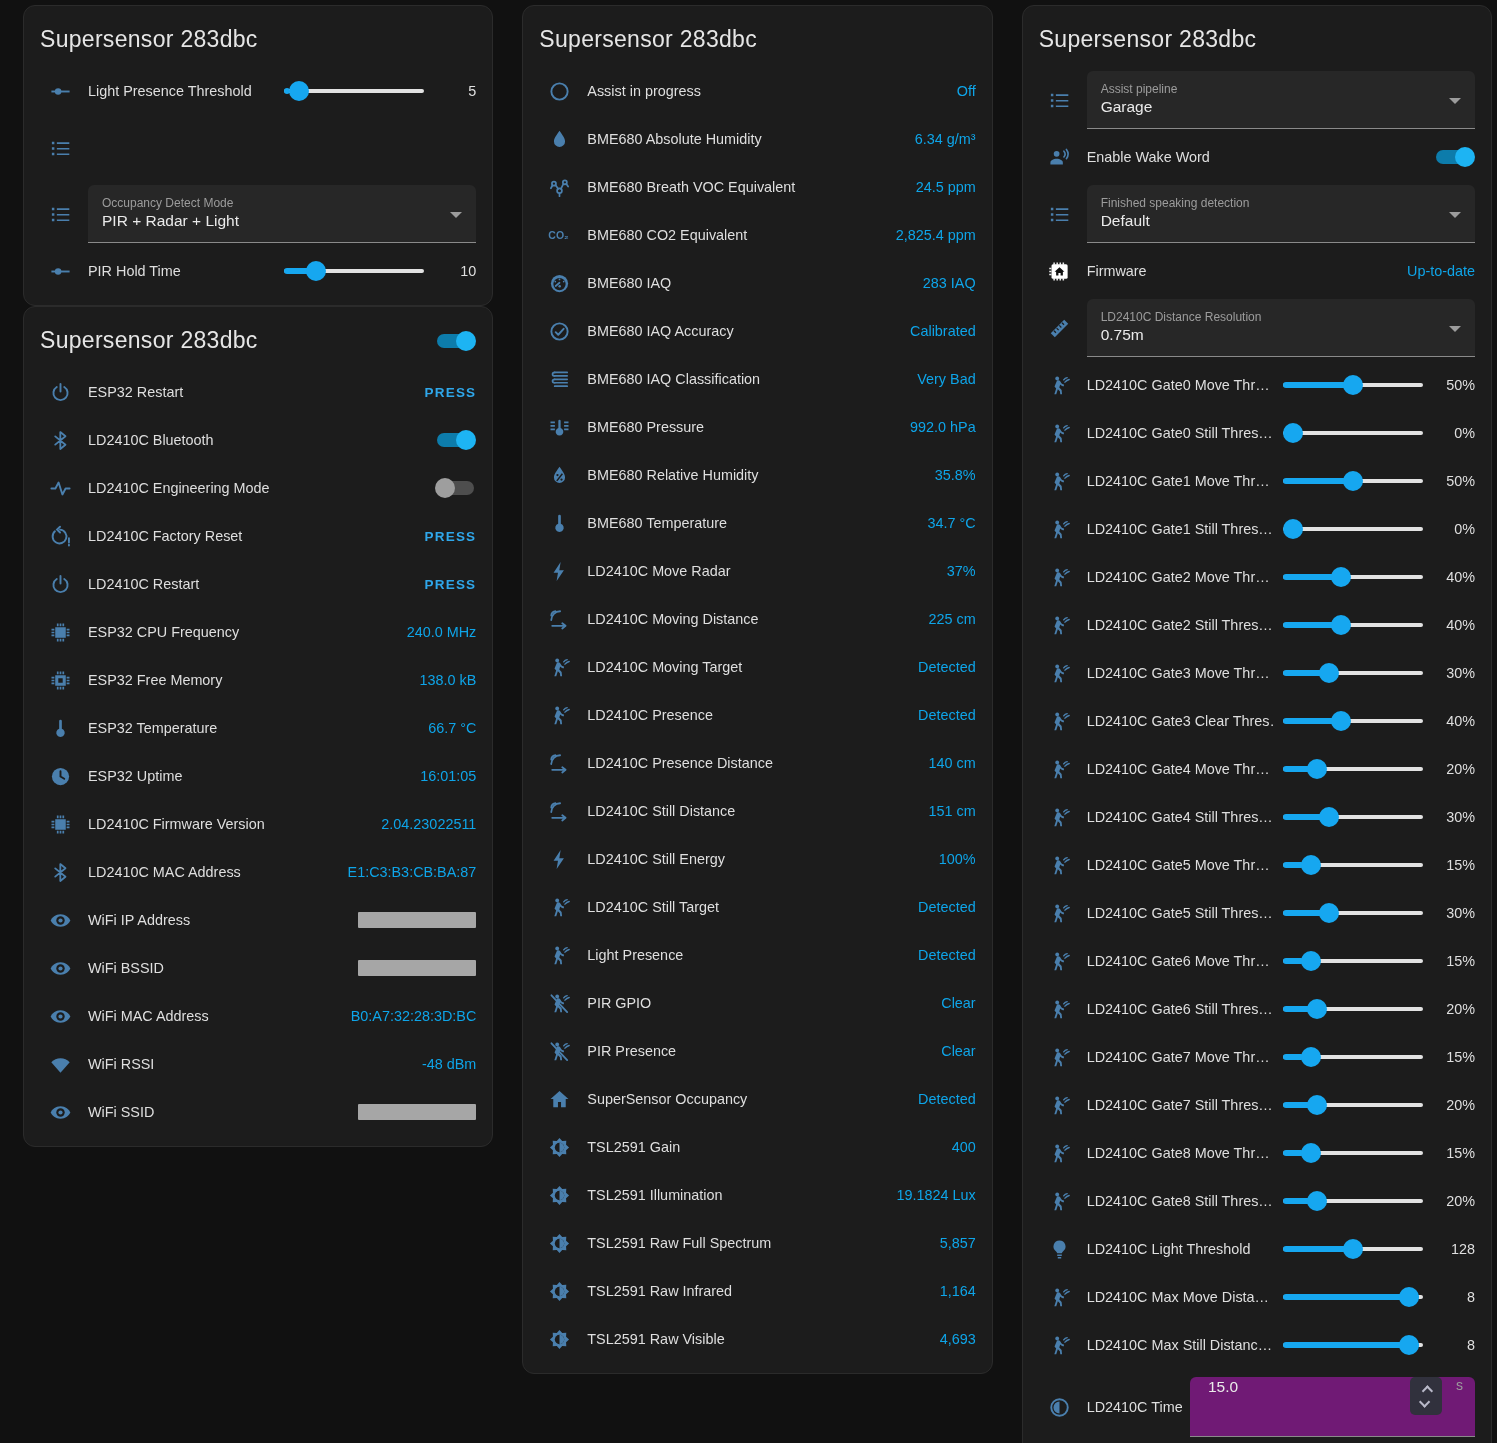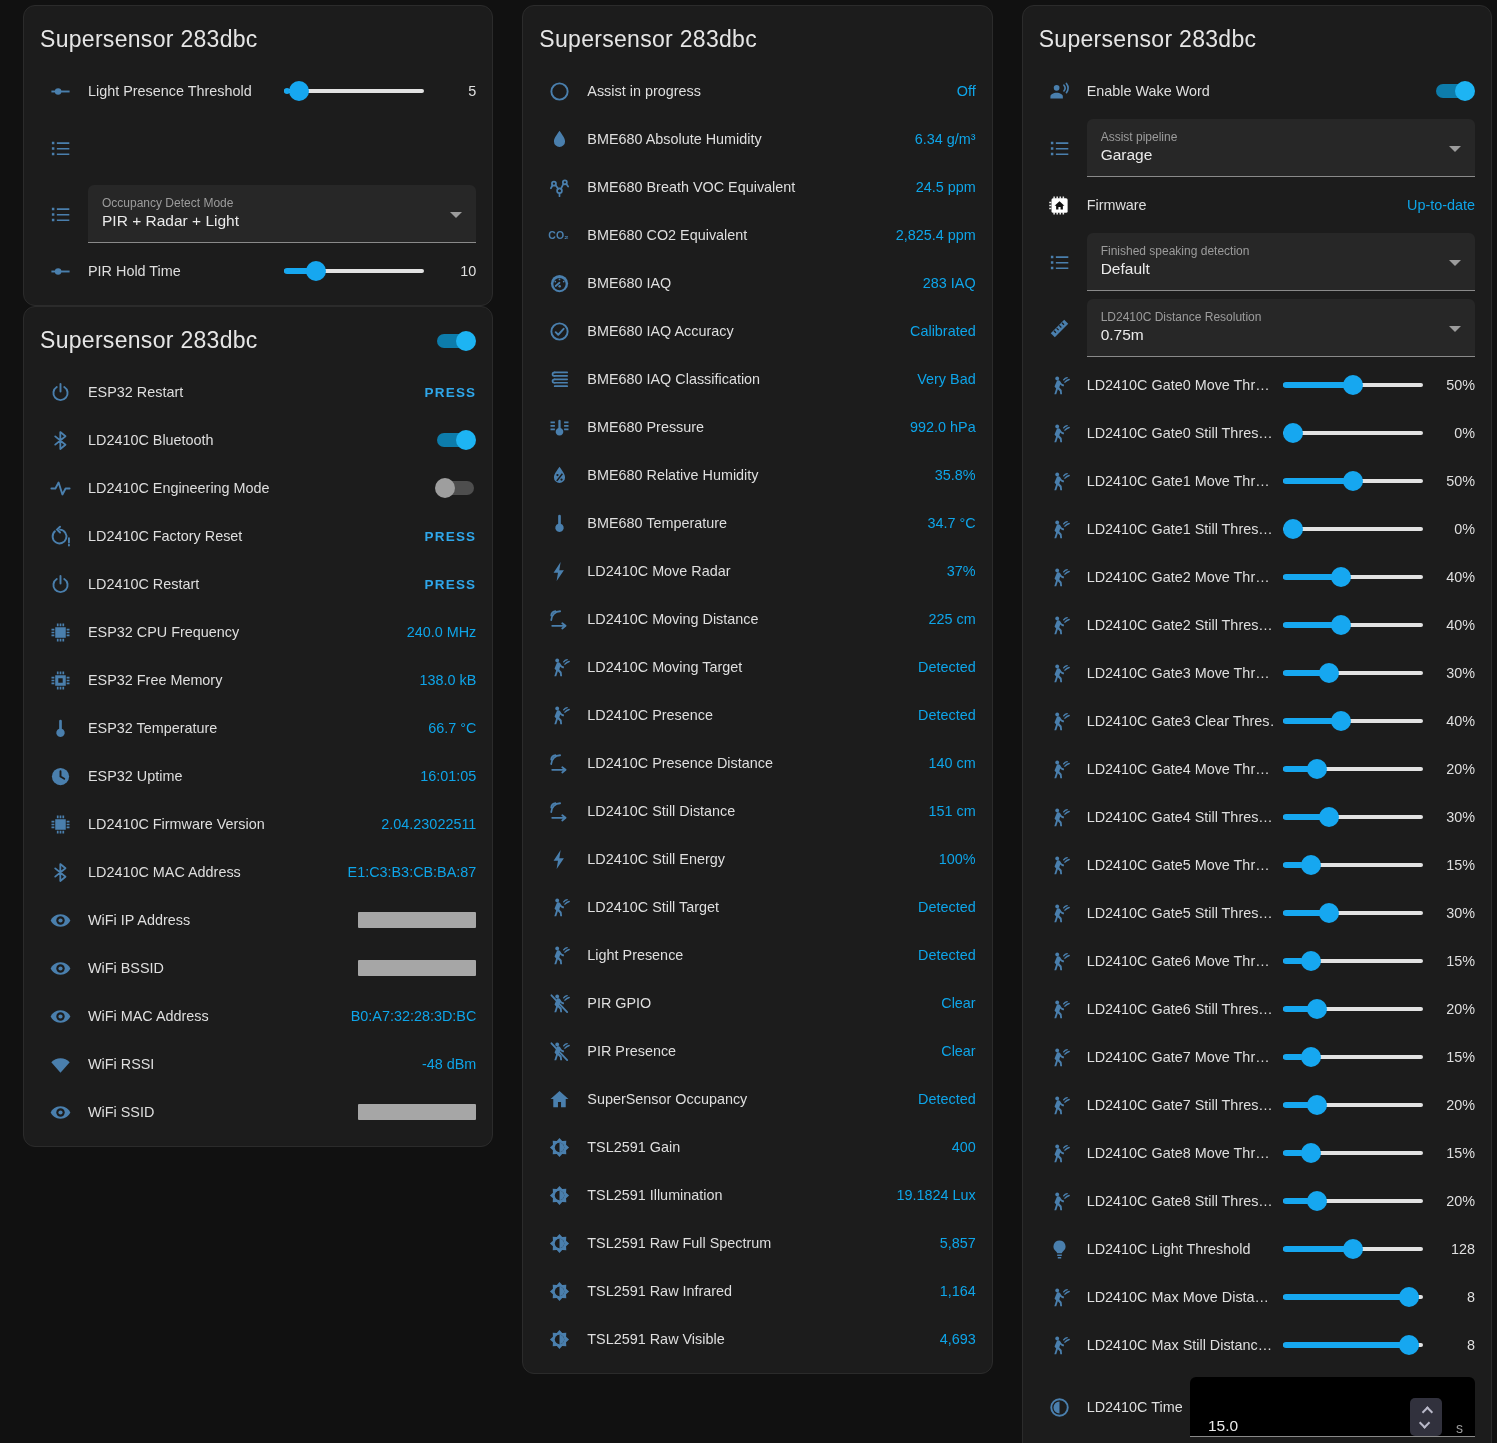--- a/index.html
+++ b/index.html
@@ -35,21 +35,21 @@
   .slider .thumb { position:absolute; top:0; width:20px; height:20px; border-radius:50%; background:#16a7f0; }
   .sl-val { flex:0 0 46px; font-size:14.4px; color:#dfdfdf; text-align:right; white-space:nowrap; }
 
   
   .selectbox { flex:1 1 auto; min-width:0; margin-left:0; background:#272727; border-radius:6px 6px 0 0; border-bottom:1px solid #8a8a8a; height:58px; display:flex; flex-direction:column; justify-content:center; padding:0 14px; position:relative; cursor:pointer; }
   .sel-label { font-size:12px; color:#9c9c9c; line-height:1.25; }
   .sel-value { font-size:15.5px; color:#eaeaea; line-height:1.3; }
   .caret { position:absolute; right:14px; top:50%; margin-top:-2px; width:0; height:0; border-left:6px solid transparent; border-right:6px solid transparent; border-top:6px solid #9c9c9c; }
 
   
-  .numbox { flex:0 0 224px; height:60px; background:#000000; border-radius:6px 6px 0 0; border-bottom:1px solid #8a8a8a; display:flex; align-items:flex-end; padding:0 12px 0 16px; }
+  .numbox { flex:0 0 224px; height:60px; background:#701a75; border-radius:6px 6px 0 0; border-bottom:1px solid #8a8a8a; display:flex; align-items:flex-start; padding:0 12px 0 16px; }
   .num-input { flex:1 1 auto; min-width:0; background:none; border:none; outline:none; color:#eaeaea; font-size:15.5px; font-family:inherit; }
   .stepper { flex:0 0 32px; height:38px; background:#31313d; border-radius:5px; display:flex; flex-direction:column; align-items:center; justify-content:center; gap:3px; cursor:pointer; }
   .chev { width:8px; height:8px; border:solid #b9b9c9; border-width:2px 2px 0 0; }
   .chev.up { transform:rotate(-45deg) translate(1px,1px); }
   .chev.dn { transform:rotate(135deg) translate(1px,1px); }
   .num-suffix { flex:0 0 auto; color:#9c9c9c; font-size:14px; margin-left:14px; }
 
   .redact { flex:0 0 118px; height:16px; background:#a6a6a6; border-radius:1px; }
 </style>
 </head>
@@ -588,20 +588,32 @@
         </div>
     </section>
   </div>
 
   <div class="col">
     <section class="card">
       <div class="card-head">
         <span class="card-title">Supersensor 283dbc</span>
       </div>
       <div>
+          <div class="row select-row">
+            <span class="icon-cell">
+              <svg viewBox="0 0 24 24" fill="currentColor">
+                <path d="M3 4.9h2.6v2.6H3zM8.2 5.6h13v1.6h-13zM3 10.7h2.6v2.6H3zM8.2 11.4h13V13h-13zM3 16.5h2.6v2.6H3zM8.2 17.2h13v1.6h-13z"></path>
+              </svg>
+            </span>
+            <div class="selectbox">
+              <div class="sel-label">Assist pipeline</div>
+              <div class="sel-value">Garage</div>
+              <span class="caret"></span>
+            </div>
+          </div>
           <div class="row ">
             <span class="icon-cell">
               <svg viewBox="0 0 24 24" fill="currentColor">
                 <circle cx="9" cy="8.2" r="3"></circle>
                 <path d="M9 13.4c-3.6 0-6.5 1.8-6.5 4v1.8h13v-1.8c0-2.2-2.9-4-6.5-4z"></path>
                 <path d="M16.6 5.4a4.6 4.6 0 0 1 0 6M19.2 3.6a8 8 0 0 1 0 9.6" fill="none" stroke="currentColor" stroke-width="1.7" stroke-linecap="round"></path>
               </svg>
             </span>
             <span class="lbl">Enable Wake Word</span>
             <span class="switch on">
@@ -609,47 +621,35 @@
               <span class="knob"></span>
             </span>
           </div>
           <div class="row select-row">
             <span class="icon-cell">
               <svg viewBox="0 0 24 24" fill="currentColor">
                 <path d="M3 4.9h2.6v2.6H3zM8.2 5.6h13v1.6h-13zM3 10.7h2.6v2.6H3zM8.2 11.4h13V13h-13zM3 16.5h2.6v2.6H3zM8.2 17.2h13v1.6h-13z"></path>
               </svg>
             </span>
             <div class="selectbox">
-              <div class="sel-label">Assist pipeline</div>
-              <div class="sel-value">Garage</div>
+              <div class="sel-label">Finished speaking detection</div>
+              <div class="sel-value">Default</div>
               <span class="caret"></span>
             </div>
           </div>
           <div class="row ">
             <span class="icon-cell">
               <svg viewBox="0 0 30 28">
                 <path d="M7 2.4h2v2.8H7zM11 2.4h2v2.8h-2zM15 2.4h2v2.8h-2zM19 2.4h2v2.8h-2zM7 22.8h2v2.8H7zM11 22.8h2v2.8h-2zM15 22.8h2v2.8h-2zM19 22.8h2v2.8h-2zM1.6 9h2.8v2H1.6zM1.6 13h2.8v2H1.6zM1.6 17h2.8v2H1.6z" fill="#e8e8e8"></path>
                 <rect x="4.6" y="4.6" width="21" height="18.8" rx="2" fill="#ffffff"></rect>
                 <path d="M15 8.6 8.6 14.3h2v4.8h3v-3.2h2.8v3.2h3v-4.8h2z" fill="#101010"></path>
               </svg>
             </span>
             <span class="lbl">Firmware</span>
             <span class="val">Up-to-date</span>
-          </div>
-          <div class="row select-row">
-            <span class="icon-cell">
-              <svg viewBox="0 0 24 24" fill="currentColor">
-                <path d="M3 4.9h2.6v2.6H3zM8.2 5.6h13v1.6h-13zM3 10.7h2.6v2.6H3zM8.2 11.4h13V13h-13zM3 16.5h2.6v2.6H3zM8.2 17.2h13v1.6h-13z"></path>
-              </svg>
-            </span>
-            <div class="selectbox">
-              <div class="sel-label">Finished speaking detection</div>
-              <div class="sel-value">Default</div>
-              <span class="caret"></span>
-            </div>
           </div>
           <div class="row select-row">
             <span class="icon-cell">
               <svg viewBox="0 0 24 24">
                 <path d="M2.9 16.9 16.9 2.9 21.1 7.1 7.1 21.1z" fill="currentColor"></path>
                 <path d="m6.2 14.4 2.1 2.1M9 11.6l2.1 2.1M11.8 8.8l2.1 2.1M14.6 6l2.1 2.1" stroke="#1c1c1c" stroke-width="1.3"></path>
               </svg>
             </span>
             <div class="selectbox">
               <div class="sel-label">LD2410C Distance Resolution</div>

